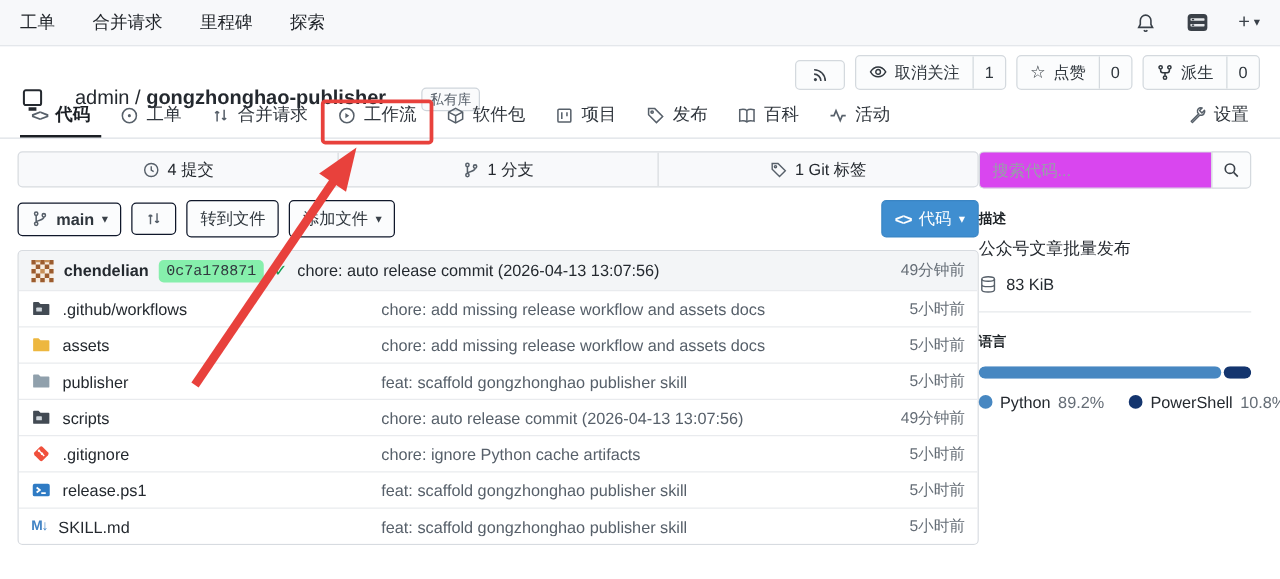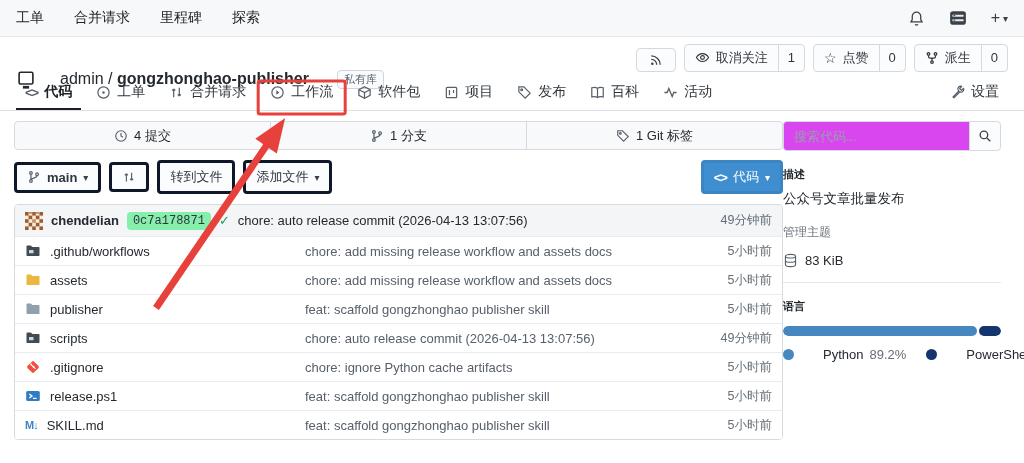--- a/index.html
+++ b/index.html
@@ -45,21 +45,21 @@
   .main { width:769px; flex:none; }
   .sidebar { width:218px; flex:none; }
 
   .statsbar { display:flex; border:1px solid #d7dbe0; border-radius:4px; background:#f8f9fb;
     height:29px; font-size:13px; color:#24292f; overflow:hidden; }
   .stat-cell { flex:1; display:flex; align-items:center; justify-content:center; gap:6px; cursor:pointer; }
   .stat-cell + .stat-cell { border-left:1px solid #d7dbe0; }
   .stat-cell .sico { color:#57606a; }
 
   .toolbar { display:flex; align-items:center; gap:8px; margin:10px 0; }
-  .btn { display:inline-flex; align-items:center; gap:6px; border:3px solid #0f172a;
+  .btn { display:inline-flex; align-items:center; gap:6px; border:1px solid #0f172a;
     background:#fbfcfd; border-radius:4px; padding:5px 10px; font-size:13px;
     color:#2f363d; cursor:pointer; white-space:nowrap; }
   .btn .bico { color:#57606a; }
   .btn-blue { margin-left:auto; background:#3f8ed0; border-color:#3a85c4; color:#fff; }
   .btn-blue .code-glyph, .btn-blue .caret { color:#fff; }
 
   .filetable { border:1px solid #d7dbe0; border-radius:4px; overflow:hidden; font-size:13px; }
   .commitrow { display:flex; align-items:center; gap:8px; background:#f3f5f7;
     padding:0 10px; height:31px; }
   .commit-author { font-weight:700; }
@@ -88,21 +88,21 @@
   .sb-desc { font-size:13.5px; color:#24292f; }
   .sb-topics { margin-top:16px; font-size:12px; color:#6a737d; cursor:pointer; }
   .sb-size { margin-top:12px; display:flex; align-items:center; gap:7px; font-size:13px; color:#24292f; }
   .sb-size .sico { color:#57606a; }
   .sb-div { border-top:1px solid #e6e9ec; margin:14px 0 0; }
   .langbar { display:flex; gap:2px; height:10px; border-radius:5px; overflow:hidden; margin-top:12px; cursor:pointer; }
   .langbar div { height:100%; border-radius:5px; }
   .legend { display:flex; gap:20px; margin-top:11px; font-size:13px; align-items:center; }
   .legend-item { display:flex; align-items:center; gap:6px; cursor:pointer; }
   .dot { width:11px; height:11px; border-radius:50%; flex:none; }
-  .legend-name { color:#24292f;margin-left:23px; }
+  .legend-name { color:#24292f; }
   .legend-pct { color:#656d76; }
 
   
   #annot { position:absolute; left:0; top:0; width:1024px; height:463px;
     pointer-events:none; z-index:50; }
 </style>
 </head>
 <body>
 
 <div class="navbar">
@@ -487,21 +487,20 @@
             <circle cx="6.8" cy="6.8" r="4.3"></circle>
               <path d="M10.2 10.2 14 14"></path>
             </svg>
         </span>
       </span>
     </div>
 
     <div class="sb-h">描述</div>
     <div class="sb-desc">公众号文章批量发布</div>
 
-    <div class="sb-topics">管理主题</div>
 
     <div class="sb-size">
       <span class="sico">
         <svg class="ic" width="15" height="15" viewBox="0 0 16 16" fill="none" stroke="currentColor" stroke-width="1.2">
           <ellipse cx="8" cy="3.4" rx="5.4" ry="1.9"></ellipse>
           <path d="M2.6 3.4v9.2c0 1 2.4 1.9 5.4 1.9s5.4-.9 5.4-1.9V3.4M2.6 8c0 1 2.4 1.9 5.4 1.9S13.4 9 13.4 8"></path>
           </svg>
       </span>
       <span>83 KiB</span>
     </div>

